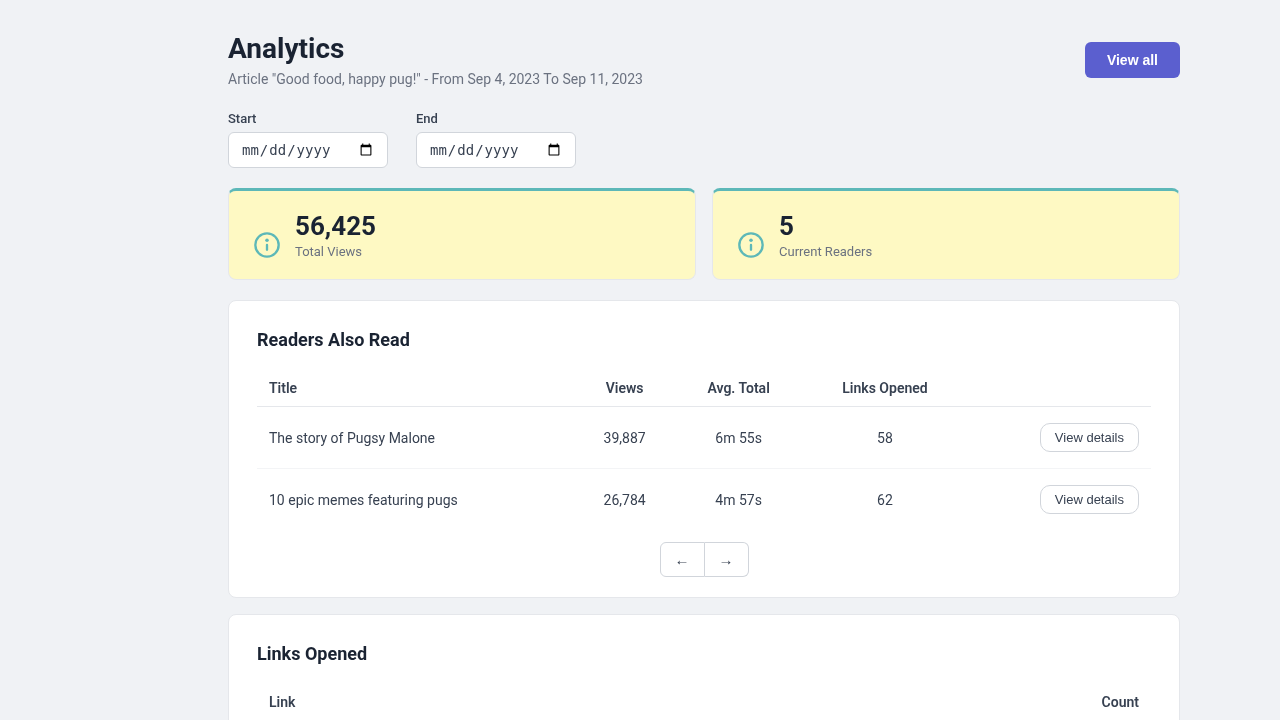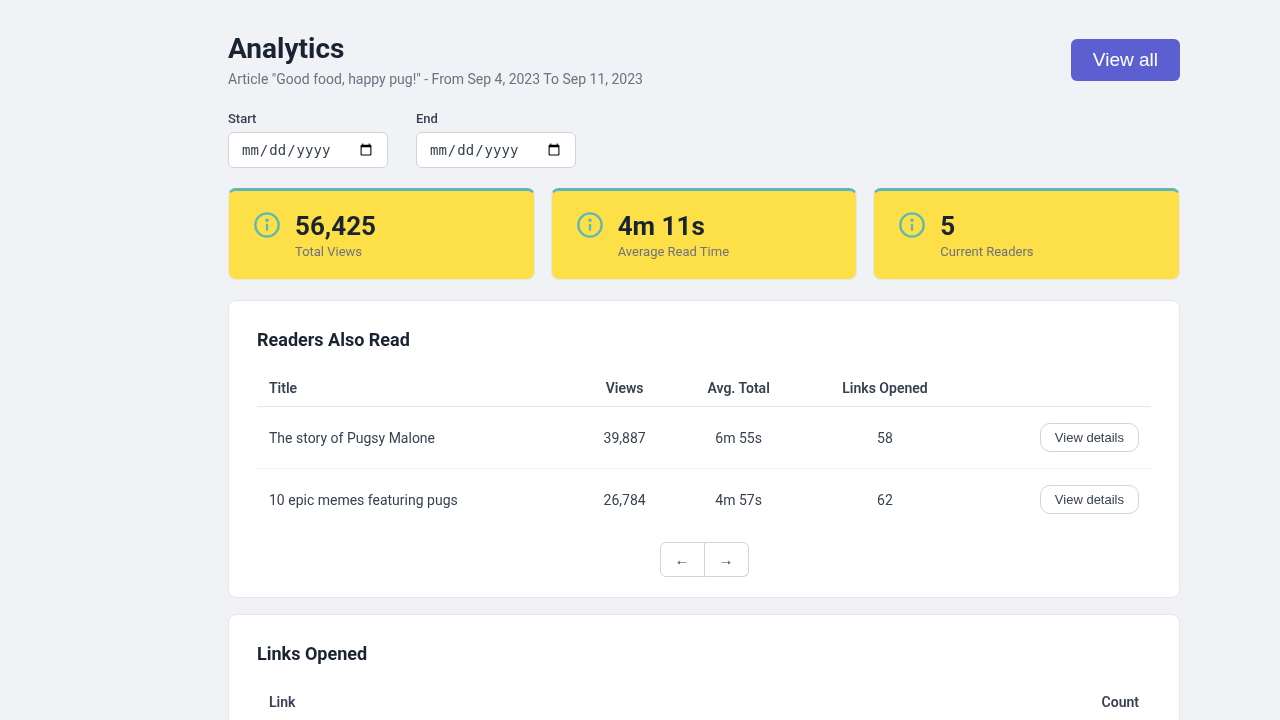--- a/index.html
+++ b/index.html
@@ -30,22 +30,22 @@
     .page-subtitle {
       font-size: 14px;
       color: #6b7280;
     }
     .view-all-btn {
       background: #5b5fcf;
       color: white;
       border: none;
       border-radius: 6px;
       padding: 10px 22px;
-      font-size: 19px;
-      font-weight: 400;
+      font-size: 14px;
+      font-weight: 700;
       cursor: pointer;
       white-space: nowrap;
     }
 
     .date-row {
       display: flex;
       gap: 28px;
       margin-bottom: 20px;
       align-items: flex-end;
     }
@@ -69,27 +69,27 @@
       width: 160px;
     }
 
     .stats-row {
       display: flex;
       gap: 16px;
       margin-bottom: 20px;
     }
     .stat-card {
       flex: 1;
-      background: #fde047;
+      background: #fef9c3;
       border-radius: 8px;
       border: 1px solid #e5e7eb;
       border-top: 3px solid #5db8b8;
       padding: 20px 24px;
       display: flex;
-      align-items: flex-start;
+      align-items: flex-end;
       gap: 14px;
     }
     .stat-icon {
       width: 28px;
       height: 28px;
       flex-shrink: 0;
       color: #5db8b8;
     }
     .stat-value {
       font-size: 26px;
@@ -210,31 +210,20 @@
   <div class="stats-row">
     <div class="stat-card">
       <svg class="stat-icon" viewBox="0 0 24 24" fill="none" stroke="currentColor" stroke-width="2">
         <circle cx="12" cy="12" r="10"></circle>
         <line x1="12" y1="8" x2="12" y2="8" stroke-width="3" stroke-linecap="round"></line>
         <line x1="12" y1="12" x2="12" y2="16" stroke-linecap="round"></line>
       </svg>
       <div>
         <div class="stat-value">56,425</div>
         <div class="stat-label">Total Views</div>
-      </div>
-    </div>
-    <div class="stat-card">
-      <svg class="stat-icon" viewBox="0 0 24 24" fill="none" stroke="currentColor" stroke-width="2">
-        <circle cx="12" cy="12" r="10"></circle>
-        <line x1="12" y1="8" x2="12" y2="8" stroke-width="3" stroke-linecap="round"></line>
-        <line x1="12" y1="12" x2="12" y2="16" stroke-linecap="round"></line>
-      </svg>
-      <div>
-        <div class="stat-value">4m 11s</div>
-        <div class="stat-label">Average Read Time</div>
       </div>
     </div>
     <div class="stat-card">
       <svg class="stat-icon" viewBox="0 0 24 24" fill="none" stroke="currentColor" stroke-width="2">
         <circle cx="12" cy="12" r="10"></circle>
         <line x1="12" y1="8" x2="12" y2="8" stroke-width="3" stroke-linecap="round"></line>
         <line x1="12" y1="12" x2="12" y2="16" stroke-linecap="round"></line>
       </svg>
       <div>
         <div class="stat-value">5</div>

